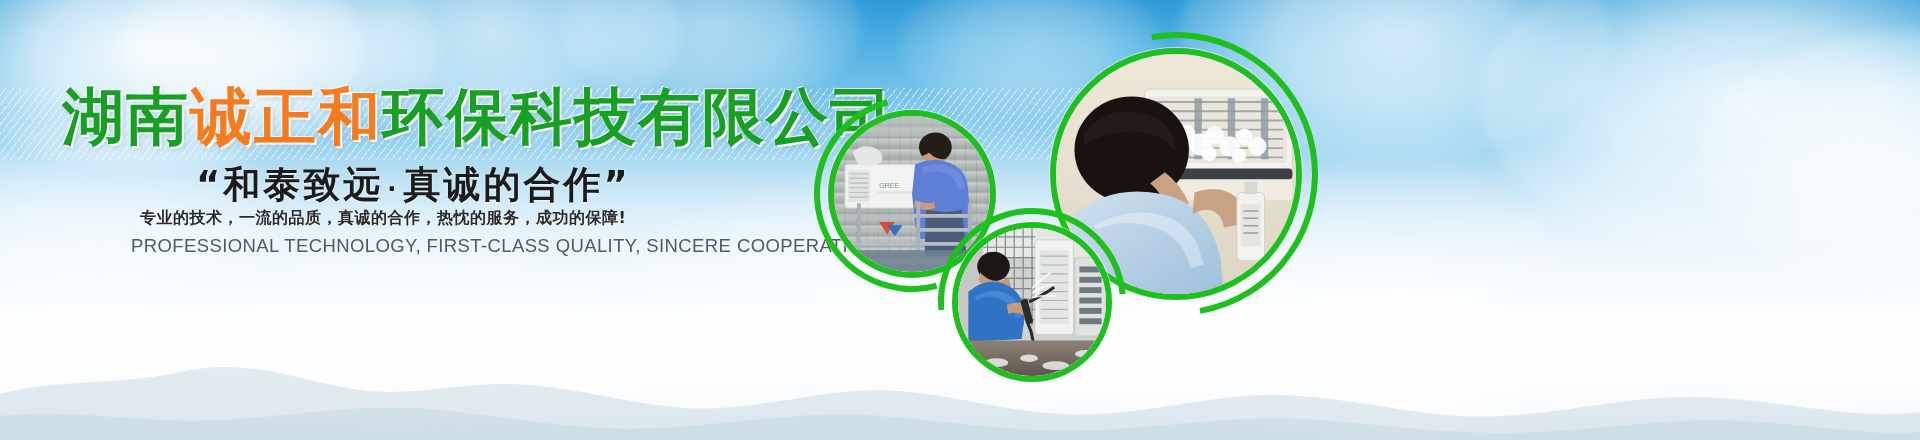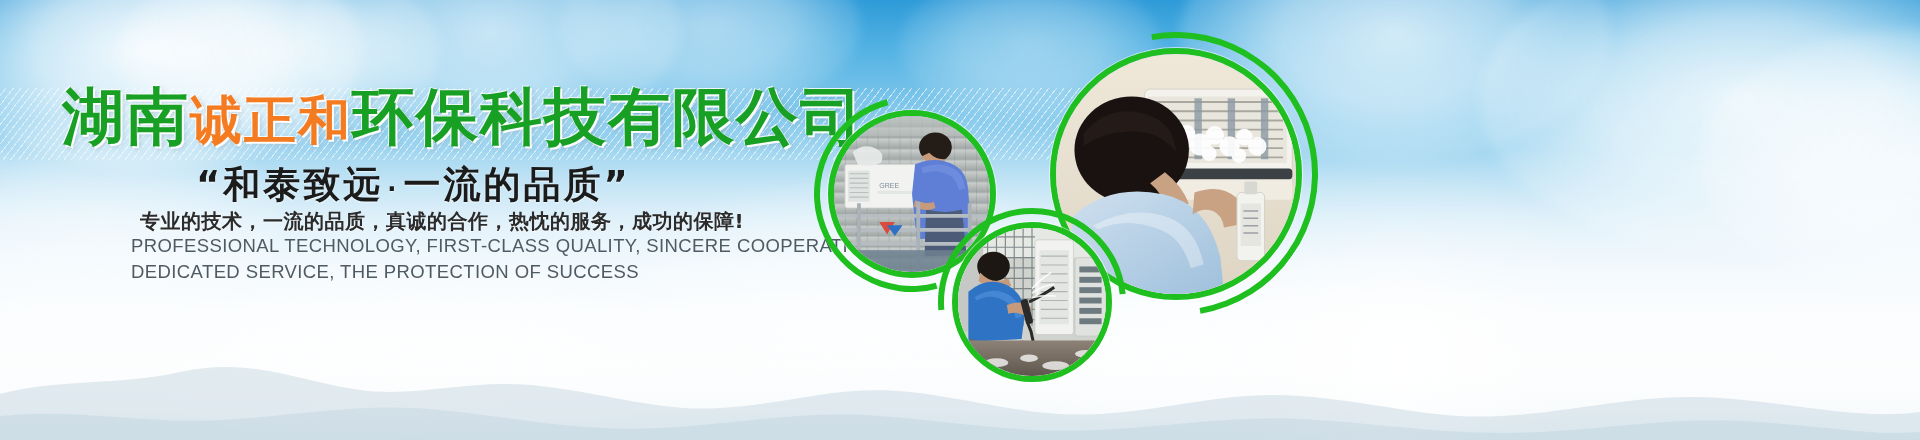--- a/index.html
+++ b/index.html
@@ -132,21 +132,21 @@
     font-size: 62px;
     font-weight: bold;
     letter-spacing: 2px;
     line-height: 1;
     text-shadow:
        2px 2px 0 rgba(255,255,255,0.95),
       -1px -1px 0 rgba(255,255,255,0.8),
        3px 3px 5px rgba(120,150,170,0.35);
   }
   .name-green  { color: #18a024; }
-  .name-orange { color: #f47b20; font-size: 52px; }
+  .name-orange { color: #f47b20; font-size: 62px; }
 
   .slogan {
     position: absolute;
     left: 196px;
     top: 160px;
     white-space: nowrap;
     font-family: "DejaVu Sans", "Liberation Sans", sans-serif;
     font-size: 37px;
     font-weight: bold;
     color: #1b1b1b;
@@ -154,21 +154,21 @@
     text-shadow: 0 1px 2px rgba(255,255,255,0.7);
   }
   .slogan .dot { font-size: 24px; padding: 0 4px; }
 
   .cn-line {
     position: absolute;
     left: 140px;
     top: 208px;
     white-space: nowrap;
     font-family: "DejaVu Sans", "Liberation Sans", sans-serif;
-    font-size: 20px;
+    font-size: 16px;
     font-weight: bold;
     color: #2b2b2b;
     letter-spacing: 0.5px;
     text-shadow: 0 1px 1px rgba(255,255,255,0.65);
   }
 
   .en-lines {
     position: absolute;
     left: 131px;
     top: 233px;
@@ -274,28 +274,27 @@
 
   <div class="hatch-band"></div>
 
   <div class="text-block">
 
     <div class="company-name">
       <span class="name-green">湖南</span><span class="name-orange">诚正和</span><span class="name-green">环保科技有限公司</span>
     </div>
 
     <div class="slogan">
-      <span>“和泰致远</span><span class="dot">·</span><span>一流的品质”</span>
+      <span>“和泰致远</span><span class="dot">·</span><span>真诚的合作”</span>
     </div>
 
     <div class="cn-line">专业的技术，一流的品质，真诚的合作，热忱的服务，成功的保障!</div>
 
     <div class="en-lines">
       <div>PROFESSIONAL TECHNOLOGY, FIRST-CLASS QUALITY, SINCERE COOPERATION,</div>
-      <div>DEDICATED SERVICE, THE PROTECTION OF SUCCESS</div>
     </div>
   </div>
 
   <div class="photo-cluster">
 
     <div class="arc arc-1"></div>
     <div class="circle circle-1">
       <svg class="ph" viewBox="0 0 200 200" preserveAspectRatio="xMidYMid slice">
         <defs>
           <linearGradient id="wallg" x1="0" y1="0" x2="0" y2="1">

